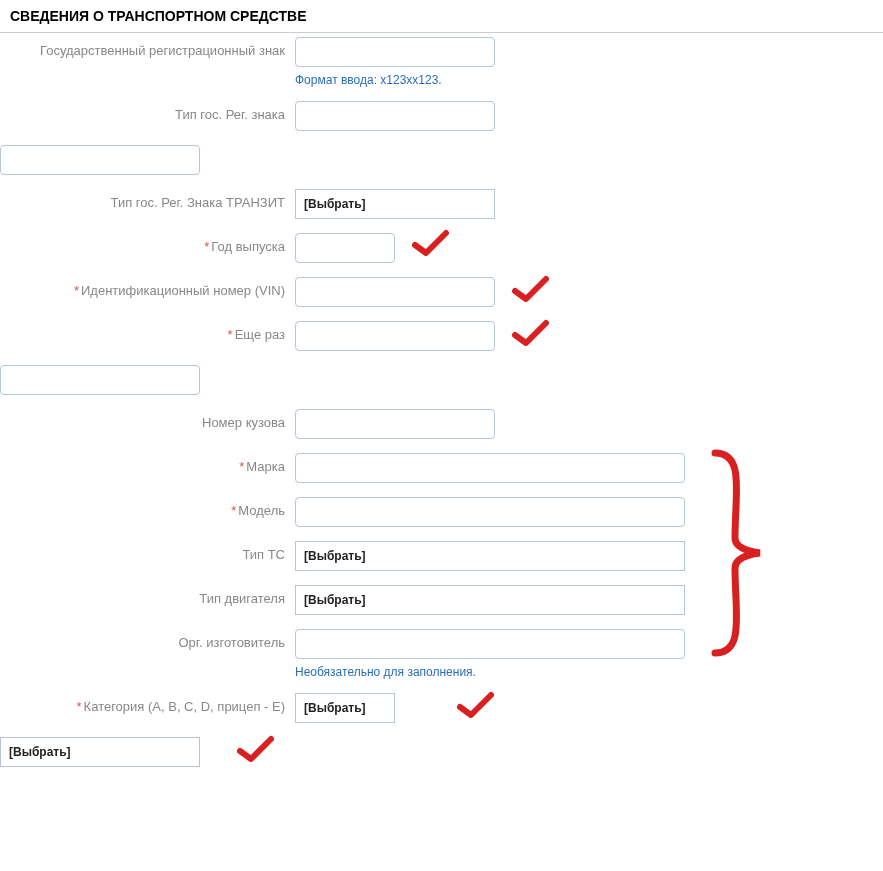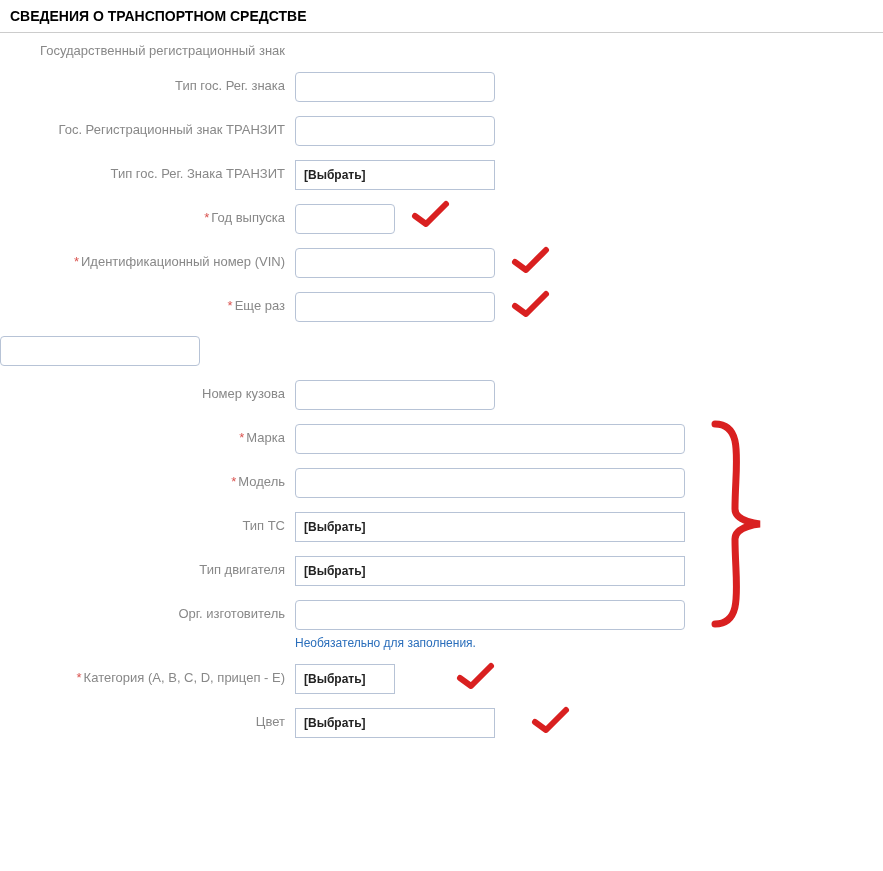--- a/index.html
+++ b/index.html
@@ -83,31 +83,34 @@
     pointer-events: none;
   }
 </style>
 </head>
 <body>
 
 <div class="section-title">СВЕДЕНИЯ О ТРАНСПОРТНОМ СРЕДСТВЕ</div>
 
 <div class="form-row">
   <div class="label-col">Государственный регистрационный знак</div>
+  <div class="input-col">
+    <input class="text-input w-std" value="" style="">
+    <div class="hint">Формат ввода: х123хх123.</div>
+  </div>
 </div>
 
 <div class="form-row">
   <div class="label-col">Тип гос. Рег. знака</div>
   <div class="input-col">
     <input class="text-input w-std" value="" style="">
   </div>
 </div>
 
 <div class="form-row">
-  <div class="label-col">Гос. Регистрационный знак ТРАНЗИТ</div>
   <div class="input-col">
     <input class="text-input w-std" value="" style="">
   </div>
 </div>
 
 <div class="form-row">
   <div class="label-col">Тип гос. Рег. Знака ТРАНЗИТ</div>
   <div class="input-col">
     <div class="select-input w-std">[Выбрать]</div>
   </div>
@@ -200,20 +203,19 @@
   <div class="label-col"><span class="required">*</span><span>Категория (A, B, C, D, прицеп - E)</span></div>
   <div class="input-col">
     <div class="select-input w-short">[Выбрать]</div>
     <svg class="check-annot" style="left:160px; top:-4px;" width="42" height="34" viewBox="0 0 42 34">
         <path d="M5 18 L16 26 L36 6" stroke="#d92020" stroke-width="6" stroke-linecap="round" stroke-linejoin="round" fill="none"></path>
       </svg>
   </div>
 </div>
 
 <div class="form-row">
-  <div class="label-col">Цвет</div>
   <div class="input-col">
     <div class="select-input w-std">[Выбрать]</div>
     <svg class="check-annot" style="left:235px; top:-4px;" width="42" height="34" viewBox="0 0 42 34">
         <path d="M5 18 L16 26 L36 6" stroke="#d92020" stroke-width="6" stroke-linecap="round" stroke-linejoin="round" fill="none"></path>
       </svg>
   </div>
 </div>
 
 </body></html>

